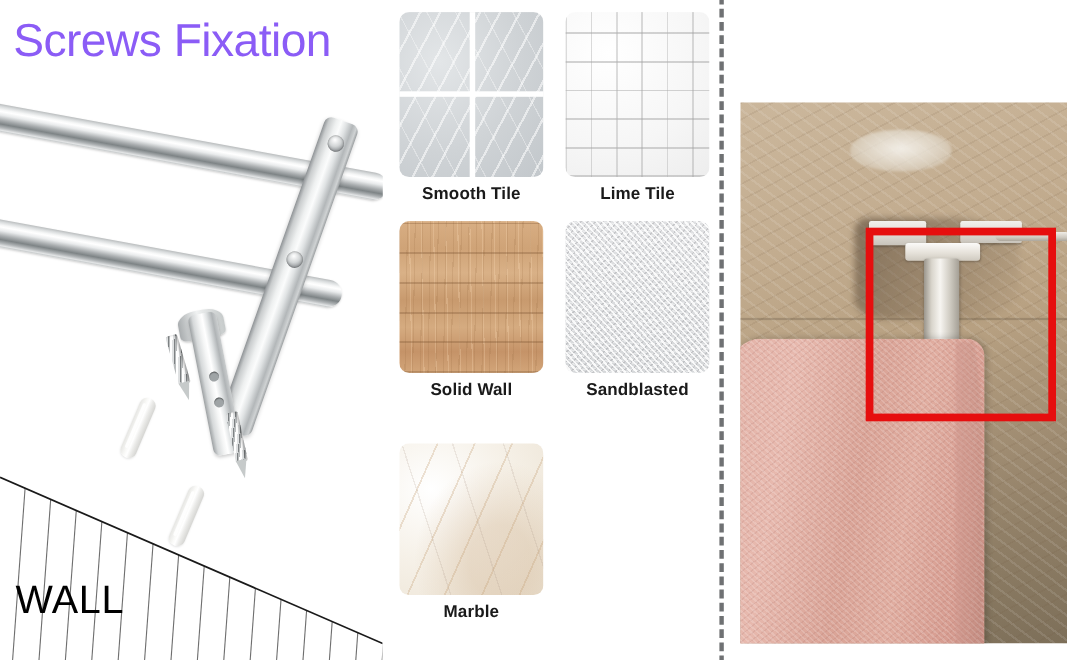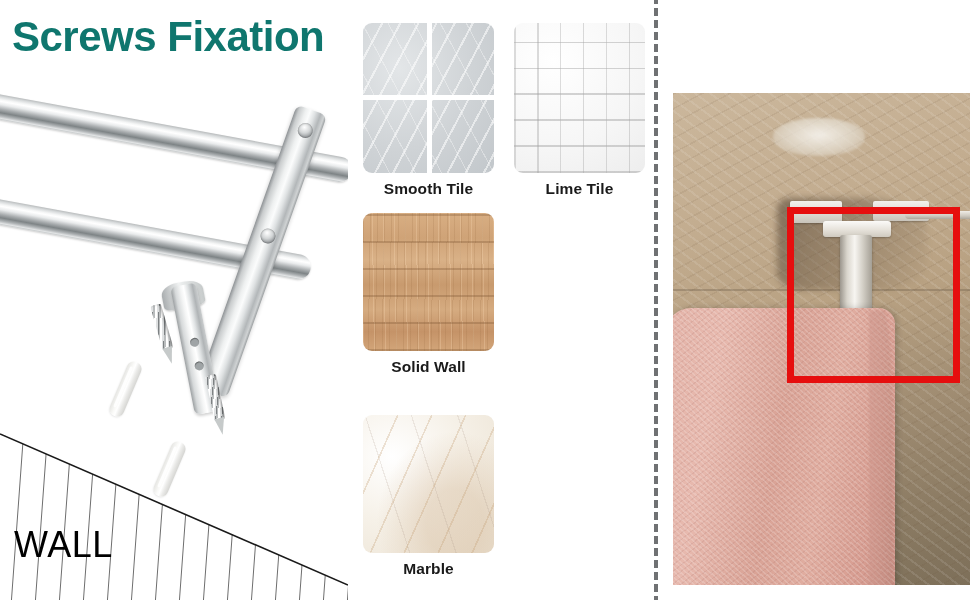--- a/index.html
+++ b/index.html
@@ -1,21 +1,21 @@
 <!DOCTYPE html>
 <html><head>
 <meta charset="utf-8">
 <style>
   html,body{margin:0;padding:0;background:#fff;}
   body{width:970px;height:600px;overflow:hidden;
        font-family:"Liberation Sans","DejaVu Sans",sans-serif;}
   #root{position:relative;width:970px;height:600px;background:#ffffff;overflow:hidden;}
 
   
-  .title{position:absolute;font-weight:700;color:#0f766e;white-space:nowrap;
+  .title{position:absolute;font-weight:400;color:#8b5cf6;white-space:nowrap;
          letter-spacing:-0.5px;}
   #title-left{left:12px;top:13px;font-size:42px;}
   #title-right{left:681px;top:14px;font-size:37px;}
 
   
   #left-panel{position:absolute;left:0;top:0;width:348px;height:600px;overflow:hidden;}
 
   .bar{position:absolute;transform-origin:0 50%;border-radius:60px;
        box-shadow:0 1px 2px rgba(0,0,0,.18);}
   .bar-skin{position:absolute;inset:0;border-radius:60px;
@@ -88,21 +88,21 @@
   #wall-block{position:absolute;left:0;top:420px;width:348px;height:180px;overflow:hidden;}
   #wall-block svg{position:absolute;left:0;top:0;}
   #wall-label{position:absolute;left:14px;top:524px;font-size:36px;color:#000000;
      font-family:"Liberation Sans","DejaVu Sans",sans-serif;letter-spacing:.5px;}
 
   
   #divider{position:absolute;left:654px;top:-4px;width:0;height:608px;
      border-left:4px dashed #6f7173;}
 
   
-  #swatch-grid{position:absolute;left:363px;top:23px;width:282px;height:545px;}
+  #swatch-grid{position:absolute;left:363px;top:11px;width:282px;height:545px;}
   .swatch-cell{position:absolute;width:131px;}
   .swatch{width:131px;height:150px;border-radius:9px;overflow:hidden;position:relative;}
   .swatch-cell.short .swatch{height:138px;}
   .swatch-label{margin-top:7px;text-align:center;font-size:15.5px;font-weight:700;
      color:#1a1a1a;letter-spacing:.1px;}
 
   
   .tex-tile{background:
      linear-gradient(#ffffff,#ffffff) 0 72px/100% 5px no-repeat,
      linear-gradient(#ffffff,#ffffff) 64px 0/5px 100% no-repeat,
@@ -254,20 +254,24 @@
     <div class="swatch-cell" style="left:151px;top:0;">
       <div class="swatch tex-brick"></div>
       <div class="swatch-label">Lime Tile</div>
     </div>
 
     <div class="swatch-cell short" style="left:0;top:190px;">
       <div class="swatch tex-wood"></div>
       <div class="swatch-label">Solid Wall</div>
     </div>
 
+    <div class="swatch-cell short" style="left:151px;top:190px;">
+      <div class="swatch tex-sand"></div>
+      <div class="swatch-label">Sandblasted</div>
+    </div>
 
     <div class="swatch-cell short" style="left:0;top:368px;margin-top:24px;">
       <div class="swatch tex-marble"></div>
       <div class="swatch-label">Marble</div>
     </div>
 
   </div>
 
   <div id="divider"></div>
 

